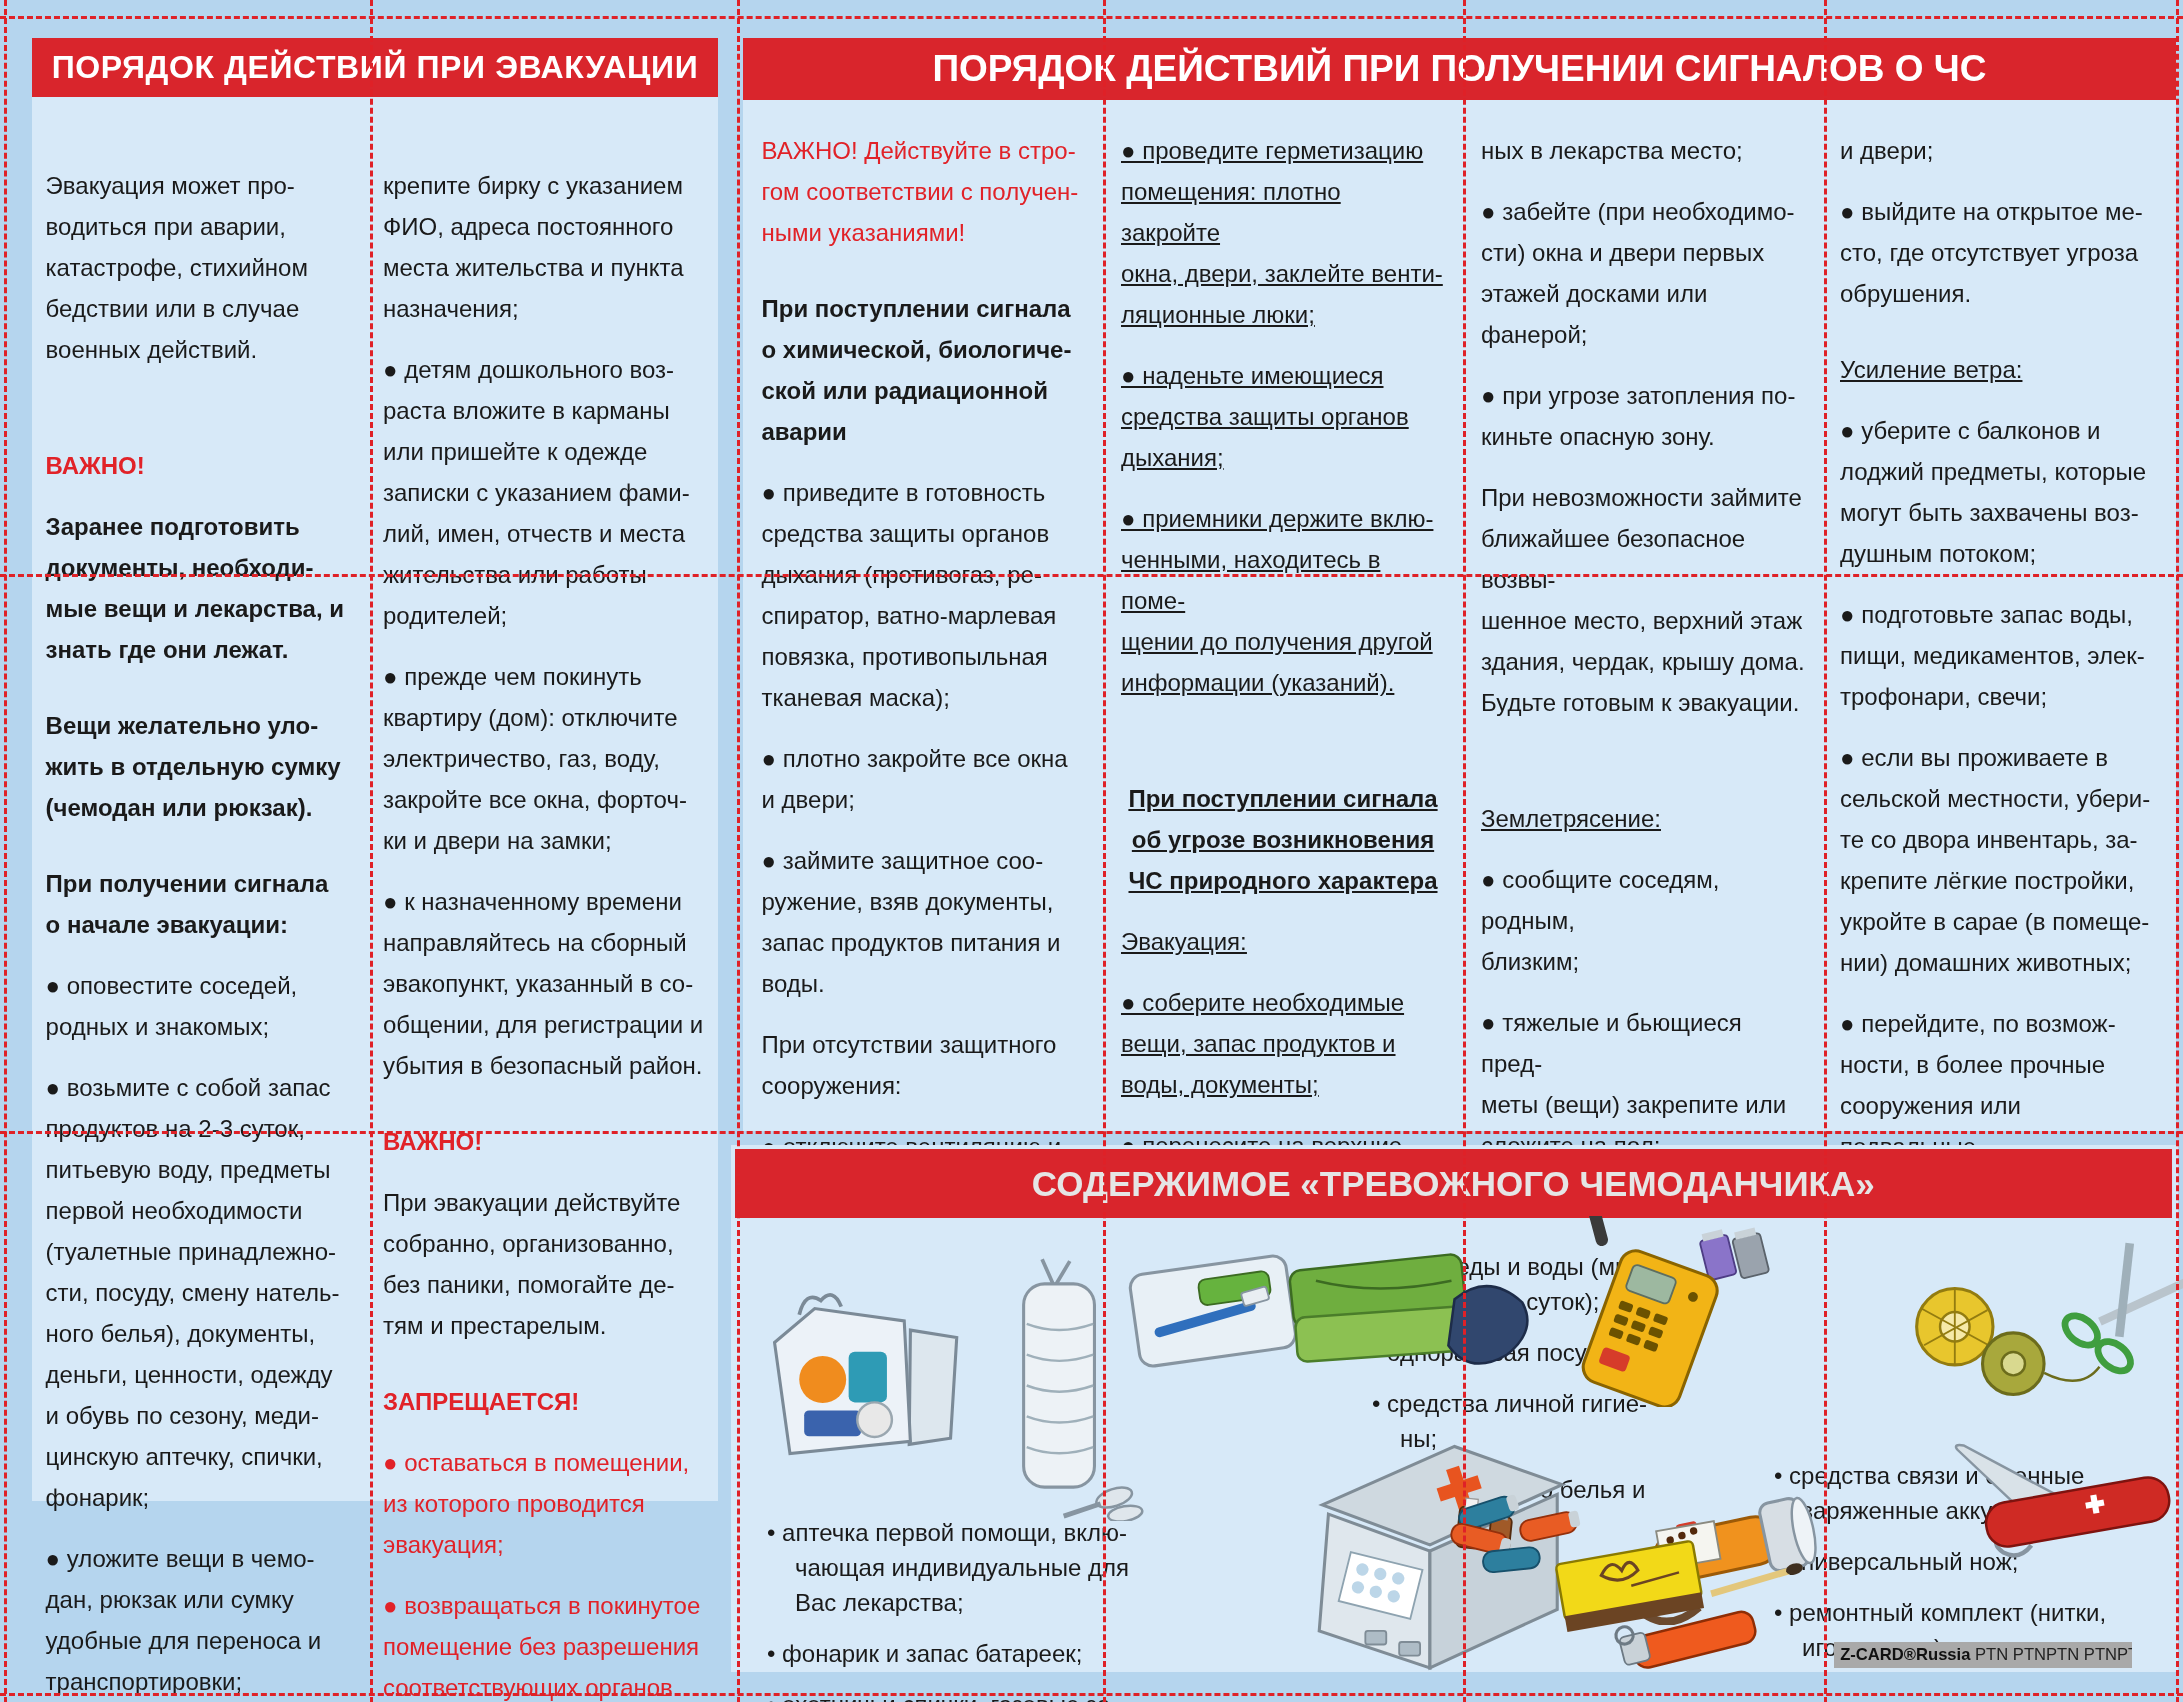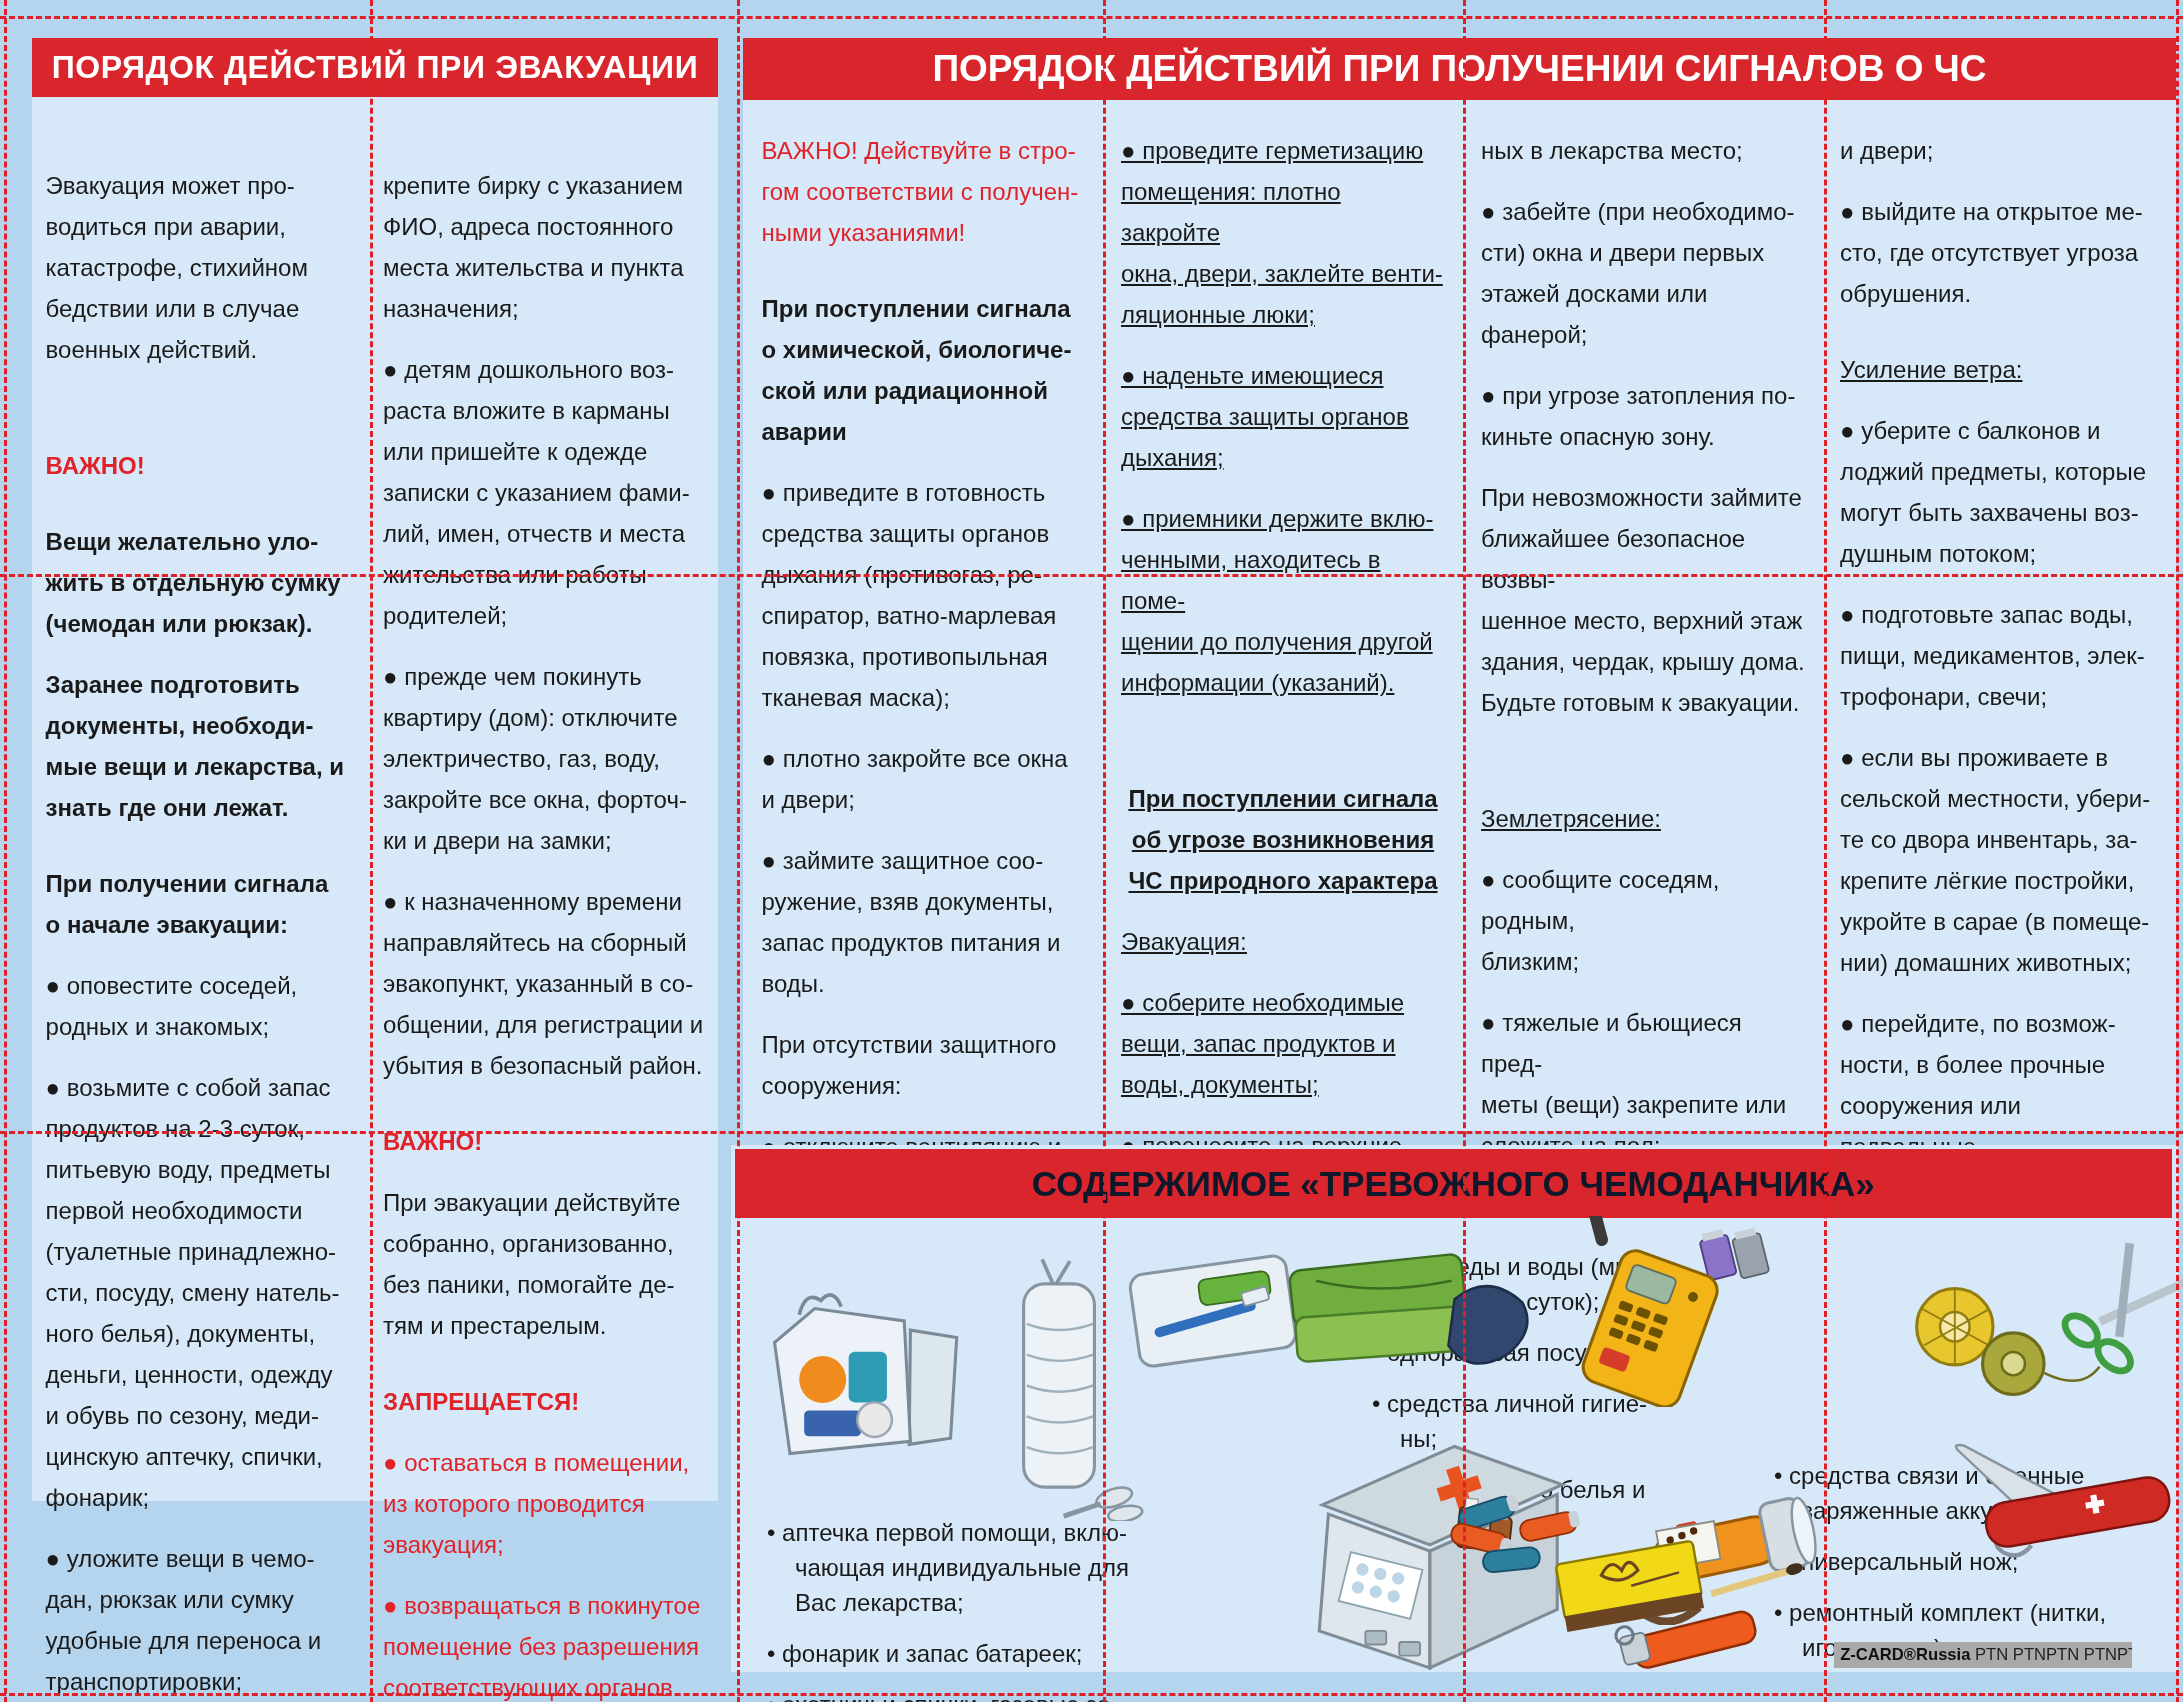--- a/index.html
+++ b/index.html
@@ -6,21 +6,21 @@
   body{font-family:"Liberation Sans","DejaVu Sans",sans-serif;background:#9cc3e0;}
   #sheet{position:relative;width:2183px;height:1703px;background:#b5d5ee;overflow:hidden;}
 
   
   .panel{position:absolute;background:#d7e9f8;}
   .hdr{position:absolute;left:0;right:0;top:0;background:#d9252c;color:#ffffff;
        text-align:center;font-weight:bold;}
   #evac-hdr{height:59px;line-height:59px;font-size:32px;letter-spacing:0.6px;}
   #sig-hdr{height:62px;line-height:62px;font-size:37px;letter-spacing:0px;}
   #suit-hdr{position:absolute;left:3.7px;right:6.2px;top:3.7px;height:69px;line-height:69px;
-       background:#d9252c;color:#0f172a;font-weight:bold;font-size:35px;text-align:center;}
+       background:#d9252c;color:#e5e5e5;font-weight:bold;font-size:35px;text-align:center;}
 
   
   .col{position:absolute;color:#1a1a1a;font-size:24px;line-height:41px;}
   .col p{margin:0 0 20px 0;white-space:pre-line;}
   .b{font-weight:bold;}
   .r{color:#e12228;}
   .u{text-decoration:underline;}
   .c{text-align:center;}
   .g{margin-top:35px !important;}
   .gx{margin-top:75px !important;}
@@ -52,27 +52,27 @@
   <div class="panel" id="evac-panel" style="left:32px;top:38px;width:686px;height:1463px;">
     <div class="hdr" id="evac-hdr">ПОРЯДОК ДЕЙСТВИЙ ПРИ ЭВАКУАЦИИ</div>
 
     <div class="col" style="left:13.6px;top:127px;width:311px;">
       <p>Эвакуация может про-
 водиться при аварии,
 катастрофе, стихийном
 бедствии или в случае
 военных действий.</p>
       <p class="r b gx">ВАЖНО!</p>
-      <p class="b g">Вещи желательно уло-
-жить в отдельную сумку
-(чемодан или рюкзак).</p>
       <p class="b">Заранее подготовить
 документы, необходи-
 мые вещи и лекарства, и
 знать где они лежат.</p>
+      <p class="b g">Вещи желательно уло-
+жить в отдельную сумку
+(чемодан или рюкзак).</p>
       <p class="b g">При получении сигнала
 о начале эвакуации:</p>
       <p>● оповестите соседей,
 родных и знакомых;</p>
       <p>● возьмите с собой запас
 продуктов на 2-3 суток,
 питьевую воду, предметы
 первой необходимости
 (туалетные принадлежно-
 сти, посуду, смену натель-

